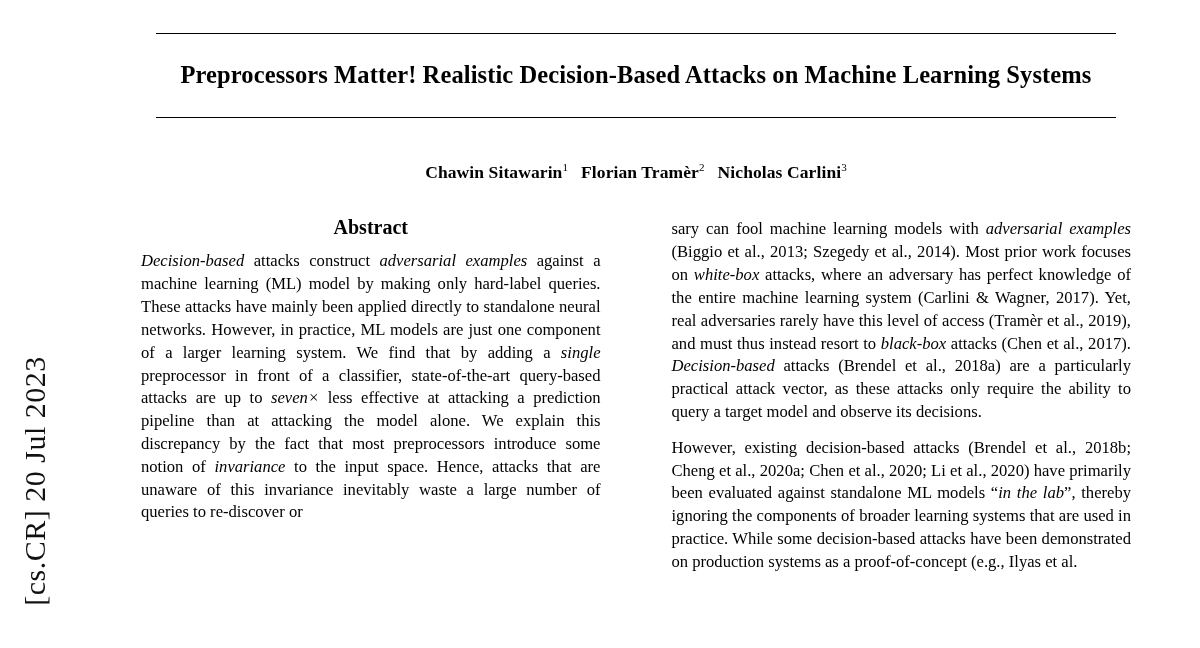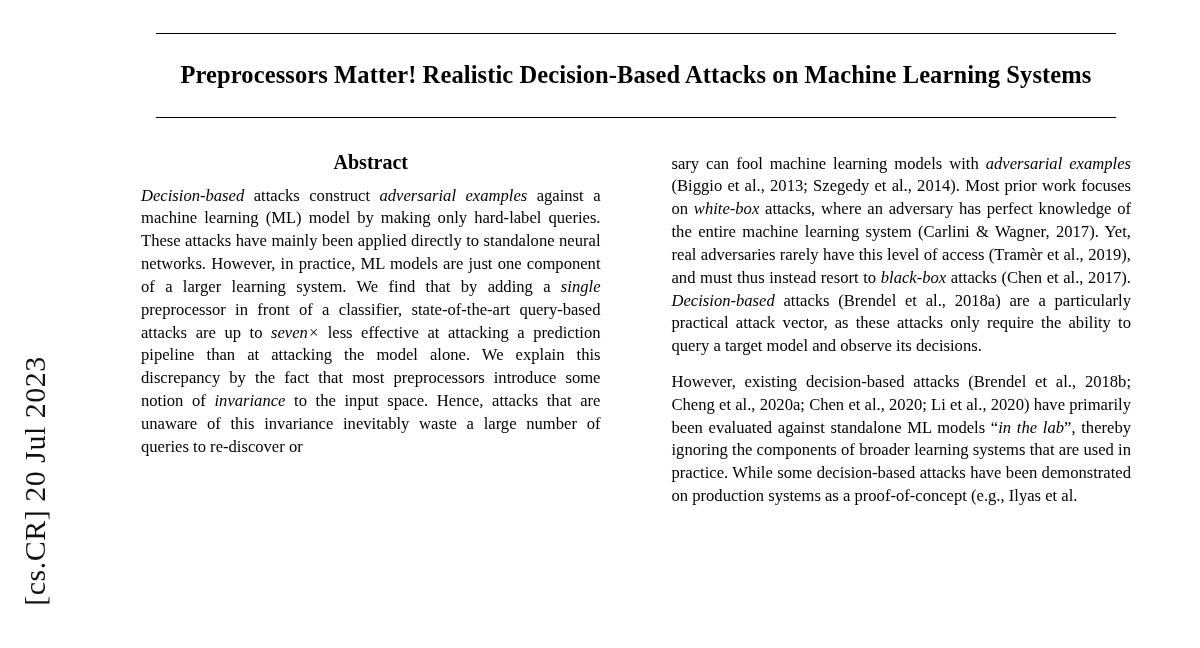--- a/index.html
+++ b/index.html
@@ -123,20 +123,23 @@
 </div>
 
 <div class="page">
 
   <div class="rule rule-top"></div>
 
   <div class="title">Preprocessors Matter! Realistic Decision-Based Attacks on Machine Learning Systems</div>
 
   <div class="rule rule-bottom"></div>
 
+  <div class="authors">
+    <span><span>Chawin Sitawarin</span><sup>1</sup></span><span class="author-sep"></span><span><span>Florian Tramèr</span><sup>2</sup></span><span class="author-sep"></span><span><span>Nicholas Carlini</span><sup>3</sup></span>
+  </div>
 
   <div class="columns">
 
     <div class="col col-left">
       <div class="abstract-head">Abstract</div>
       <p class="body"><i>Decision-based</i> attacks construct <i>adversarial examples</i> against a machine learning (ML) model by making only hard-label queries. These attacks have mainly been applied directly to standalone neural networks. However, in practice, ML models are just one component of a larger learning system. We find that by adding a <i>single</i> preprocessor in front of a classifier, state-of-the-art query-based attacks are up to <i>seven×</i> less effective at attacking a prediction pipeline than at attacking the model alone. We explain this discrepancy by the fact that most preprocessors introduce some notion of <i>invariance</i> to the input space. Hence, attacks that are unaware of this invariance inevitably waste a large number of queries to re-discover or</p>
     </div>
 
     <div class="col col-right">
       <p class="body">sary can fool machine learning models with <i>adversarial examples</i> (Biggio et al., 2013; Szegedy et al., 2014). Most prior work focuses on <i>white-box</i> attacks, where an adversary has perfect knowledge of the entire machine learning system (Carlini &amp; Wagner, 2017). Yet, real adversaries rarely have this level of access (Tramèr et al., 2019), and must thus instead resort to <i>black-box</i> attacks (Chen et al., 2017). <i>Decision-based</i> attacks (Brendel et al., 2018a) are a particularly practical attack vector, as these attacks only require the ability to query a target model and observe its decisions.</p>

